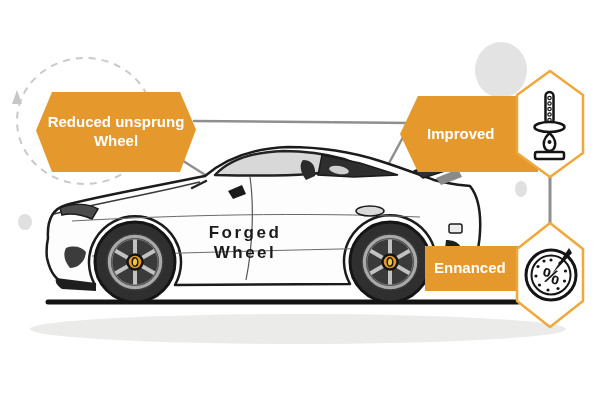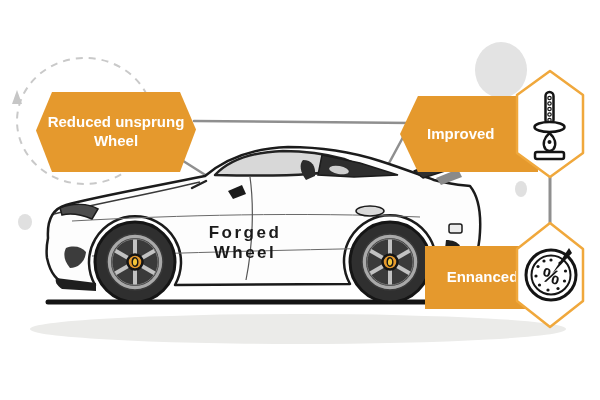--- a/index.html
+++ b/index.html
@@ -8,21 +8,21 @@
   svg{position:absolute;left:0;top:0;}
   .scene{z-index:0;}
   .overlay{z-index:3;}
   .banner{position:absolute;z-index:2;color:#ffffff;font-weight:bold;font-size:15px;
           display:flex;flex-direction:column;justify-content:center;}
   .banner .ln{line-height:1.25;display:block;}
   .banner-left{left:36px;top:92px;width:160px;height:80px;text-align:center;
       clip-path:polygon(0 48%,10% 0,90% 0,100% 47%,90% 100%,10% 100%);}
   .banner-right{left:400px;top:96px;width:138px;height:76px;text-align:left;padding-left:27px;box-sizing:border-box;
       clip-path:polygon(0 50%,13% 0,100% 0,100% 100%,13% 100%);}
-  .banner-bottom{left:425px;top:246px;width:106px;height:63px;text-align:center;padding-left:9px;box-sizing:border-box;}
+  .banner-bottom{left:425px;top:246px;width:106px;height:45px;text-align:left;padding-left:9px;box-sizing:border-box;}
 </style>
 </head>
 <body>
 
 <div class="stage">
 
   <svg class="scene" width="600" height="400" viewBox="0 0 600 400">
 
     <g>
       <ellipse cx="85" cy="121" rx="68" ry="63" fill="none" stroke="#c9c9c9" stroke-width="2" stroke-dasharray="7 6"></ellipse>

